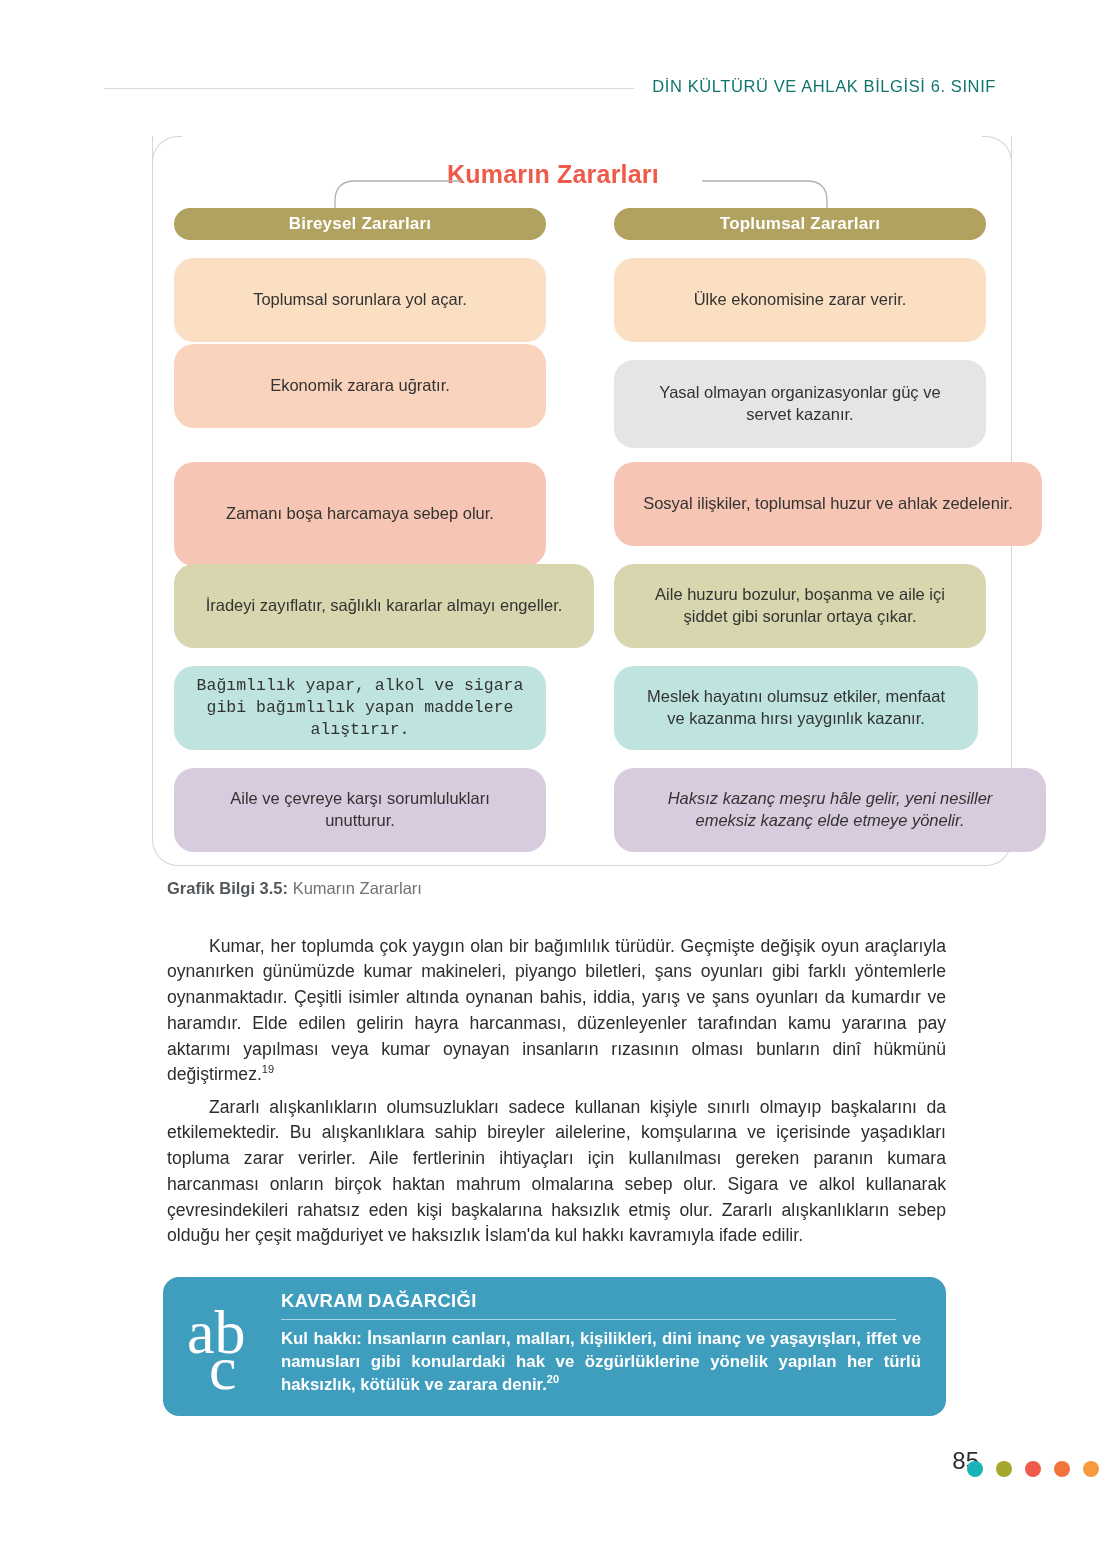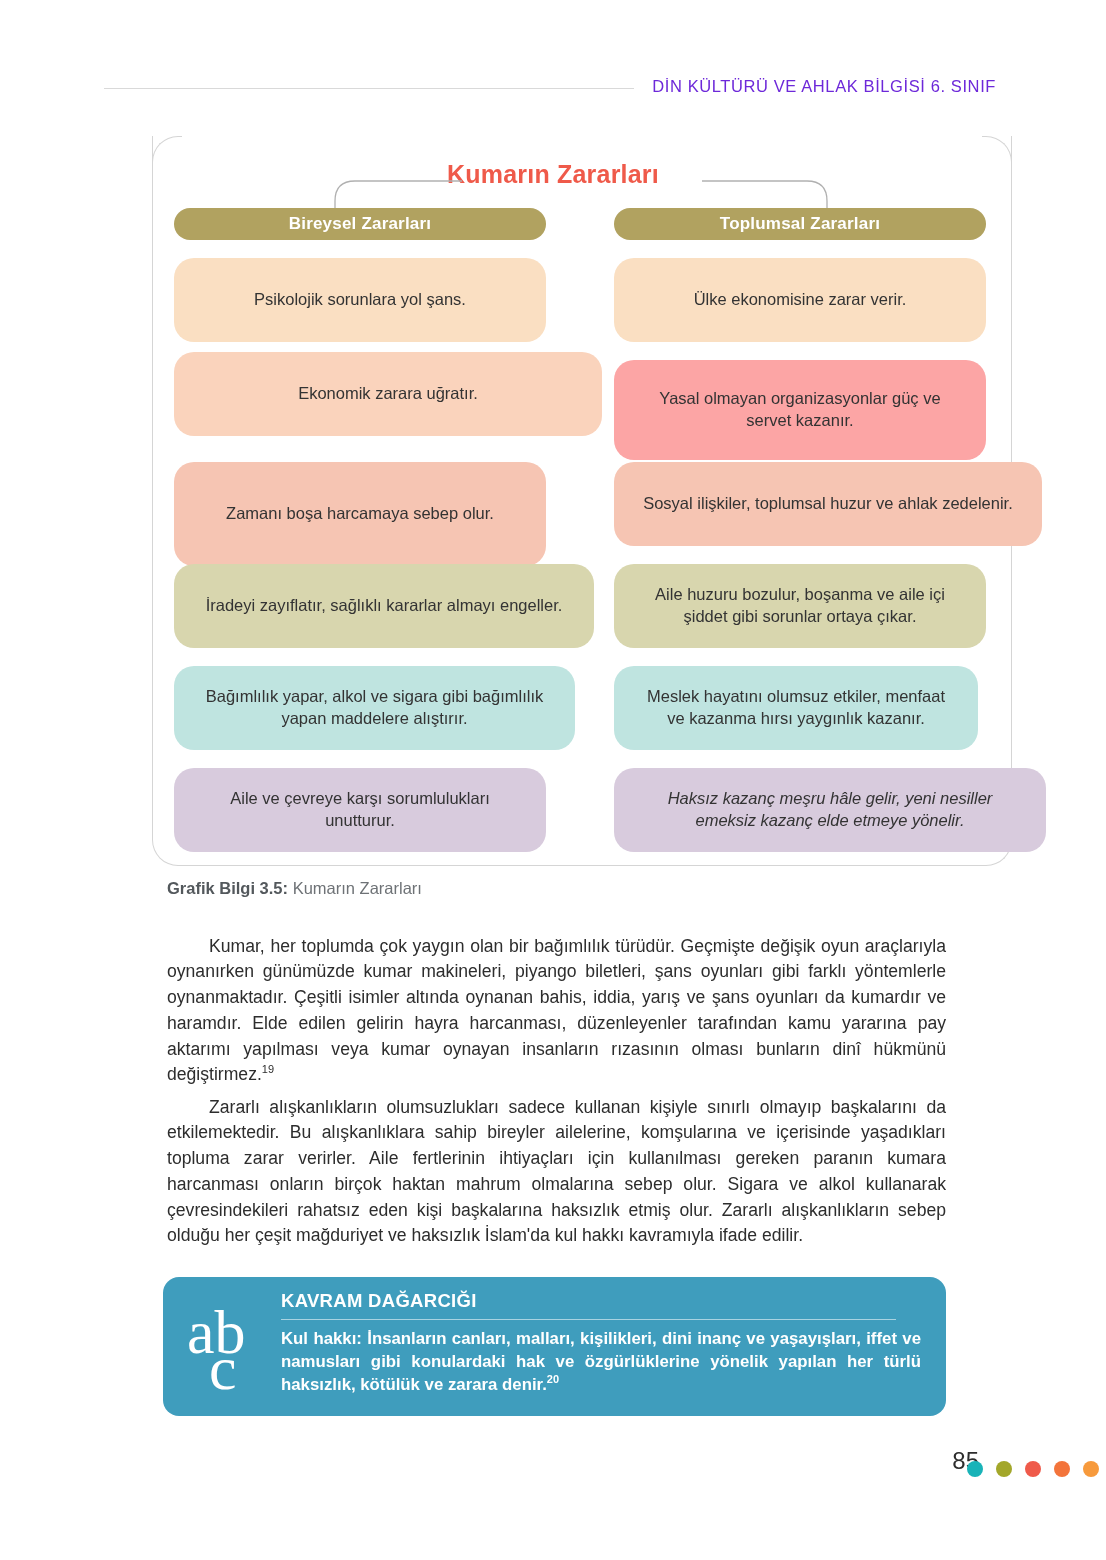--- a/index.html
+++ b/index.html
@@ -19,21 +19,21 @@
     display:flex;align-items:center;justify-content:flex-end;
   }
   .header-rule{
     flex:0 0 auto;
     width:530px;height:1px;background:#d9d9d9;
     margin-right:18px;margin-top:4px;
   }
   .header-title{
     font-size:16.5px;
     letter-spacing:.6px;
-    color:#6d28d9;
+    color:#0f766e;
     padding-right:110px;
     white-space:nowrap;
   }
 
   
   .diagram{
     position:absolute;
     left:152px;top:136px;
     width:860px;height:730px;
     border:1.4px solid #d5d5d5;
@@ -182,43 +182,43 @@
 
 <div class="col col-left">
   <div class="col-head">Bireysel Zararları</div>
 </div>
 <div class="col col-right">
   <div class="col-head">Toplumsal Zararları</div>
 </div>
 
 <div id="cells-left">
     <div class="cell" style="position: absolute; left: 174px; top: 258px; width: 372px; height: 84px; background: rgb(250, 223, 194);">
-      <span class="cell-text">Psikolojik sorunlara yol şans.</span>
-    </div>
-    <div class="cell" style="position: absolute; left: 174px; top: 352px; width: 428px; height: 84px; background: rgb(250, 211, 188);">
+      <span class="cell-text">Toplumsal sorunlara yol açar.</span>
+    </div>
+    <div class="cell" style="position: absolute; left: 174px; top: 344px; width: 372px; height: 84px; background: rgb(250, 211, 188);">
       <span class="cell-text">Ekonomik zarara uğratır.</span>
     </div>
     <div class="cell" style="position: absolute; left: 174px; top: 462px; width: 372px; height: 104px; background: rgb(246, 197, 179);">
       <span class="cell-text">Zamanı boşa harcamaya sebep olur.</span>
     </div>
     <div class="cell" style="position: absolute; left: 174px; top: 564px; width: 420px; height: 84px; background: rgb(216, 214, 174);">
       <span class="cell-text">İradeyi zayıflatır, sağlıklı kararlar almayı engeller.</span>
     </div>
-    <div class="cell" style="position: absolute; left: 174px; top: 666px; width: 401px; height: 84px; background: rgb(191, 228, 224);">
+    <div class="cell" style="position: absolute; left: 174px; top: 666px; width: 372px; height: 84px; background: rgb(191, 228, 224); font-family: Liberation Mono, monospace;">
       <span class="cell-text">Bağımlılık yapar, alkol ve sigara gibi bağımlılık yapan maddelere alıştırır.</span>
     </div>
     <div class="cell" style="position: absolute; left: 174px; top: 768px; width: 372px; height: 84px; background: rgb(216, 203, 221);">
       <span class="cell-text">Aile ve çevreye karşı sorumlulukları unutturur.</span>
     </div>
   </div>
 <div id="cells-right">
     <div class="cell" style="position: absolute; left: 614px; top: 258px; width: 372px; height: 84px; background: rgb(250, 223, 194);">
       <span class="cell-text">Ülke ekonomisine zarar verir.</span>
     </div>
-    <div class="cell" style="position: absolute; left: 614px; top: 360px; width: 372px; height: 100px; background: #fca5a5;">
+    <div class="cell" style="position: absolute; left: 614px; top: 360px; width: 372px; height: 88px; background: #e5e5e5;">
       <span class="cell-text">Yasal olmayan organizasyonlar güç ve servet kazanır.</span>
     </div>
     <div class="cell" style="position: absolute; left: 614px; top: 462px; width: 428px; height: 84px; background: rgb(246, 197, 179);">
       <span class="cell-text">Sosyal ilişkiler, toplumsal huzur ve ahlak zedelenir.</span>
     </div>
     <div class="cell" style="position: absolute; left: 614px; top: 564px; width: 372px; height: 84px; background: rgb(216, 214, 174);">
       <span class="cell-text">Aile huzuru bozulur, boşanma ve aile içi şiddet gibi sorunlar ortaya çıkar.</span>
     </div>
     <div class="cell" style="position: absolute; left: 614px; top: 666px; width: 364px; height: 84px; background: rgb(191, 228, 224);">
       <span class="cell-text">Meslek hayatını olumsuz etkiler, menfaat ve kazanma hırsı yaygınlık kazanır.</span>

